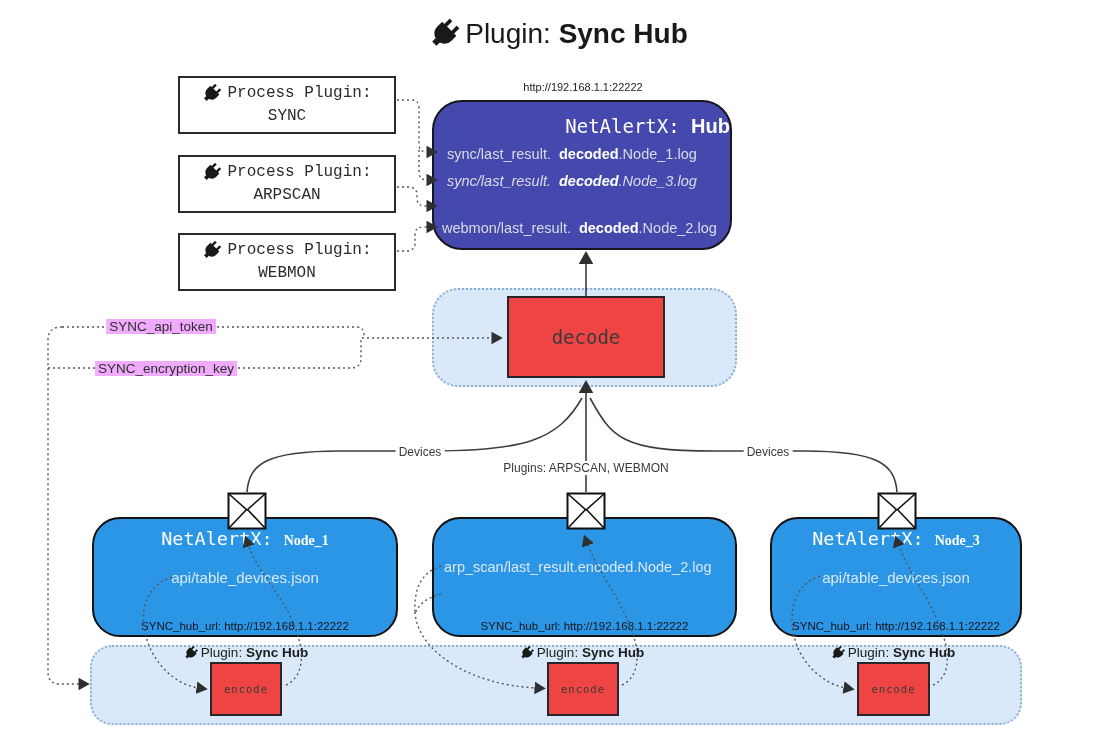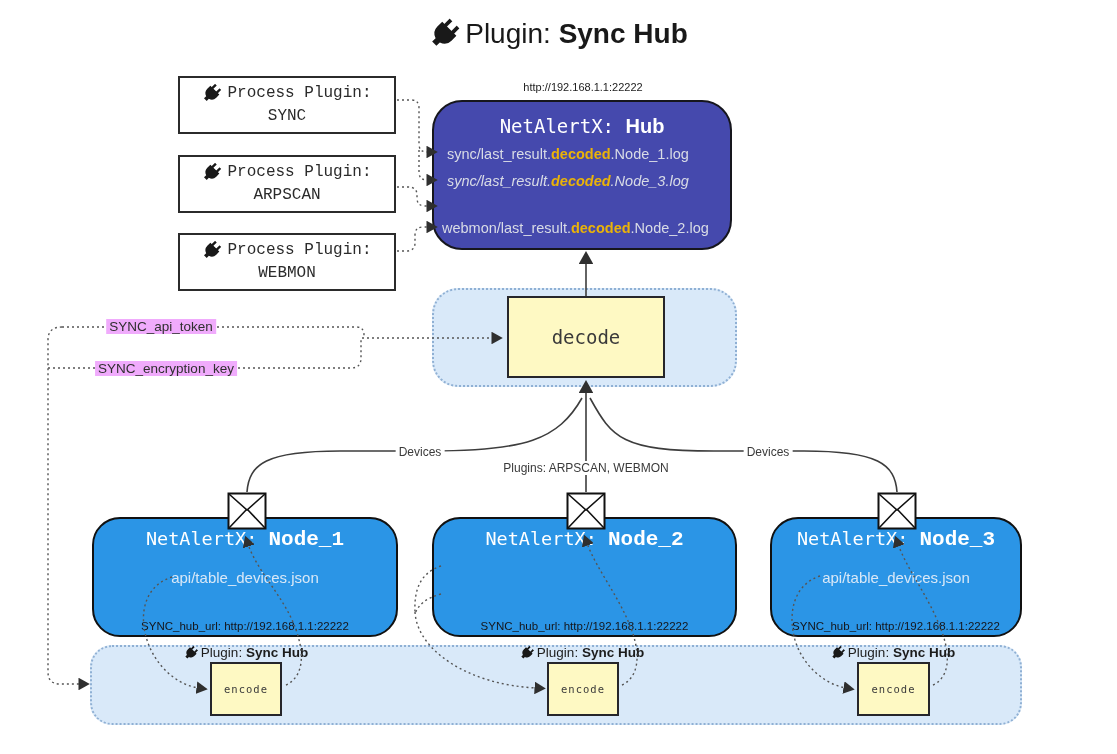--- a/index.html
+++ b/index.html
@@ -6,35 +6,35 @@
   .canvas{position:relative;width:1117px;height:754px;background:#fff;
           font-family:"Liberation Sans",sans-serif;overflow:hidden;}
   
   .proc-box{position:absolute;left:178px;width:218px;height:58px;background:#fff;
     border:2px solid #2b2b2b;box-sizing:border-box;display:flex;flex-direction:column;
     align-items:center;justify-content:center;font-family:"Liberation Mono",monospace;
     font-size:16px;color:#2b2b2b;line-height:1.45;}
   .proc-line1{display:flex;align-items:center;gap:6px;}
   .hub-box{position:absolute;left:432px;top:100px;width:300px;height:150px;
     background:#4549ad;border:2px solid #16161d;border-radius:30px;box-sizing:border-box;}
-  .hub-title{position:absolute;top:13px;width:100%;text-align:center;color:#fff;
+  .hub-title{position:absolute;top:13px;width:100%;text-align:right;color:#fff;
     font-family:"DejaVu Sans Mono",monospace;font-size:19px;}
   .hub-title b{font-family:"Liberation Sans",sans-serif;font-size:20px;}
   .hub-entry{position:absolute;left:13px;color:#d9dce6;font-size:14.5px;white-space:nowrap;}
-  .hub-entry b{color:#eab308;}
+  .hub-entry b{color:#ffffff;margin-left:8px;}
   .band{position:absolute;background:#d9e9f9;border:2px dotted #8fb0d4;border-radius:26px;
     box-sizing:border-box;}
-  .io-box{position:absolute;background:#fef9c3;border:2px solid #26262b;box-sizing:border-box;
+  .io-box{position:absolute;background:#ef4444;border:2px solid #26262b;box-sizing:border-box;
     display:flex;align-items:center;justify-content:center;
     font-family:"DejaVu Sans Mono",monospace;color:#3a3a3a;}
   .node-box{position:absolute;top:517px;height:120px;background:#2b95e6;
     border:2.5px solid #111;border-radius:28px;box-sizing:border-box;color:#d9e8f7;}
   .node-title{position:absolute;top:9px;width:100%;text-align:center;color:#fff;
     font-family:"DejaVu Sans Mono",monospace;font-size:18.5px;}
-  .node-title b{font-family:Liberation Mono, monospace;font-size:21px;}
+  .node-title b{font-family:Liberation Serif, serif;font-size:14px;}
   .node-line{position:absolute;font-size:15px;white-space:nowrap;}
   .node-huburl{position:absolute;width:100%;text-align:center;color:#15151a;
     font-size:11.5px;white-space:nowrap;}
   .line-label{position:absolute;background:#fff;color:#3a3a3a;font-size:12px;
     padding:0 3px;white-space:nowrap;transform:translateX(-50%);}
   .secret-label{position:absolute;background:#f0abfc;color:#2f2f2f;font-size:13.5px;
     padding:0 3px;white-space:nowrap;transform:translateX(-50%);}
   .small-url{position:absolute;color:#1c1c1c;font-size:11px;transform:translateX(-50%);}
   .title-row{position:absolute;left:0;top:18px;width:1117px;display:flex;
     align-items:center;justify-content:center;gap:6px;color:#191919;font-size:28px;}
@@ -103,21 +103,21 @@
   <div class="io-box z3" style="left:507px;top:296px;width:158px;height:82px;font-size:19px;">
     <span>decode</span>
   </div>
 
   <div class="node-box" style="left:92px;width:306px;">
     <div class="node-title"><span>NetAlertX: </span><b>Node_1</b></div>
     <div class="node-line" style="top:50px;width:100%;text-align:center;">api/table_devices.json</div>
     <div class="node-huburl" style="top:101px;">SYNC_hub_url: http://192.168.1.1:22222</div>
   </div>
   <div class="node-box" style="left:432px;width:305px;">
-    <div class="node-title"><span>NetAlertX: </span><b>Node_2</b></div>
+    <div class="node-line" style="top:40px;left:10px;font-size:14.5px;">arp_scan/last_result.encoded.Node_2.log</div>
     <div class="node-huburl" style="top:101px;">SYNC_hub_url: http://192.168.1.1:22222</div>
   </div>
   <div class="node-box" style="left:770px;width:252px;">
     <div class="node-title"><span>NetAlertX: </span><b>Node_3</b></div>
     <div class="node-line" style="top:50px;width:100%;text-align:center;">api/table_devices.json</div>
     <div class="node-huburl" style="top:101px;">SYNC_hub_url: http://192.168.1.1:22222</div>
   </div>
 
   <svg class="env" style="left:227px;top:492px;" width="40" height="38" viewBox="0 0 40 38">
       <rect x="1.5" y="1.5" width="37" height="35" fill="#fff" stroke="#111" stroke-width="2"></rect>

